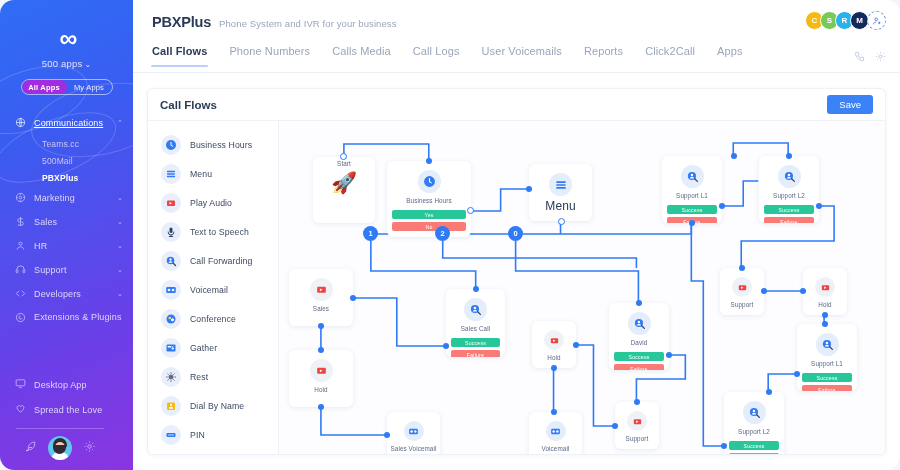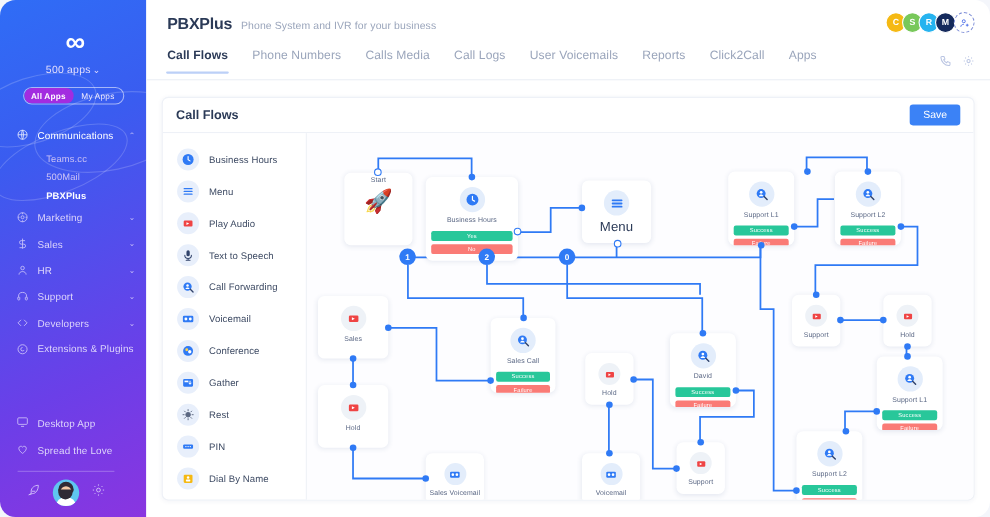--- a/index.html
+++ b/index.html
@@ -54,21 +54,21 @@
 
   .nav { margin-top: 16px; }
   .nav-item {
     display: flex; align-items: center; gap: 7px;
     padding: 5.5px 10px 5.5px 14px;
     font-size: 9px; color: #ded6fb; letter-spacing: .15px;
   }
   .nav-item .ico { width: 13px; text-align: center; flex: 0 0 13px; opacity: .85; }
   .nav-item .lbl { flex: 1; }
   .nav-item .chev { font-size: 7px; opacity: .8; }
-  .nav-item.active .lbl { color: #ffffff; }
+  .nav-item.active .lbl { color: #ffffff; text-decoration: underline; }
   .nav-sub {
     font-size: 8.5px; color: #cdc3f5; padding: 3.5px 0 3.5px 42px;
     letter-spacing: .15px;
   }
   .nav-sub.current { color: #ffffff; font-weight: 700; }
   .nav-item.two-line .lbl { line-height: 1.25; }
 
   .sb-bottom { position: absolute; left: 0; bottom: 0; width: 120px; }
   .sb-bottom .nav-item { padding: 6px 10px 6px 14px; }
   .sb-divider {
@@ -526,37 +526,37 @@
               <svg width="12" height="12" viewBox="0 0 24 24" stroke="#5b6781" stroke-width="1.7" fill="none">
                   <circle cx="12" cy="12" r="4.2" fill="#5b6781"></circle>
                   <path d="M12 2v3.5M12 18.5V22M2 12h3.5M18.5 12H22M5 5l2.5 2.5M16.5 16.5L19 19M19 5l-2.5 2.5M7.5 16.5L5 19"></path>
                 </svg>
             </span>
             <span>Rest</span>
           </div>
           <div class="pal-item">
             <span class="pal-ic">
               <svg width="12" height="12" viewBox="0 0 24 24">
+                  <rect x="4" y="5" width="16" height="15" rx="2" fill="#f5b913"></rect>
+                  <circle cx="12" cy="10" r="2.3" fill="#fff"></circle>
+                  <rect x="8" y="14" width="8" height="3.4" rx="1.2" fill="#fff"></rect>
+                </svg>
+            </span>
+            <span>Dial By Name</span>
+          </div>
+          <div class="pal-item">
+            <span class="pal-ic">
+              <svg width="12" height="12" viewBox="0 0 24 24">
                   <rect x="3" y="8" width="18" height="8" rx="2" fill="#2f7af5"></rect>
                   <circle cx="8" cy="12" r="1.3" fill="#fff"></circle>
                   <circle cx="12" cy="12" r="1.3" fill="#fff"></circle>
                   <circle cx="16" cy="12" r="1.3" fill="#fff"></circle>
                 </svg>
             </span>
             <span>PIN</span>
-          </div>
-          <div class="pal-item">
-            <span class="pal-ic">
-              <svg width="12" height="12" viewBox="0 0 24 24">
-                  <rect x="4" y="5" width="16" height="15" rx="2" fill="#f5b913"></rect>
-                  <circle cx="12" cy="10" r="2.3" fill="#fff"></circle>
-                  <rect x="8" y="14" width="8" height="3.4" rx="1.2" fill="#fff"></rect>
-                </svg>
-            </span>
-            <span>Dial By Name</span>
           </div>
         </div>
 
         <div class="canvas">
 
           <svg class="edges" viewBox="0 0 607 334" preserveAspectRatio="none">
             <g fill="none" stroke="#2f7af5" stroke-width="1.6">
 
               <path d="M65 36 L65 23 L150 23 L150 40"></path>
 

